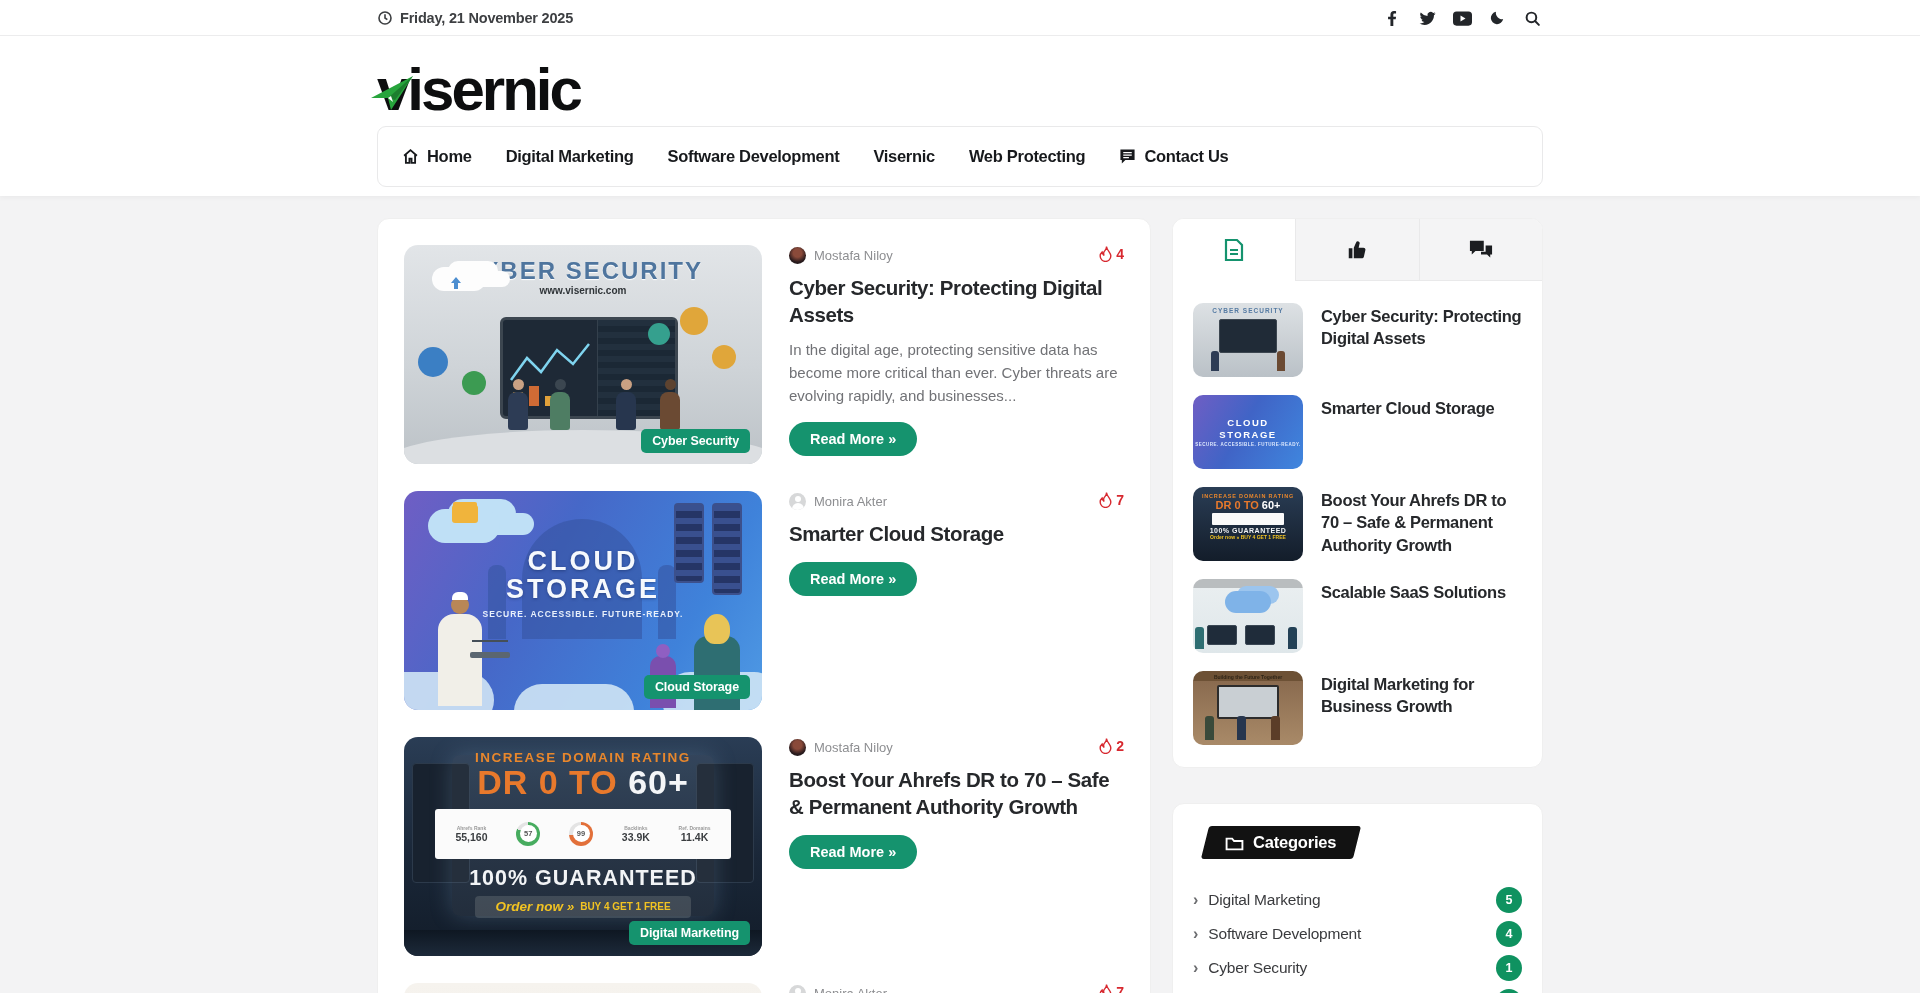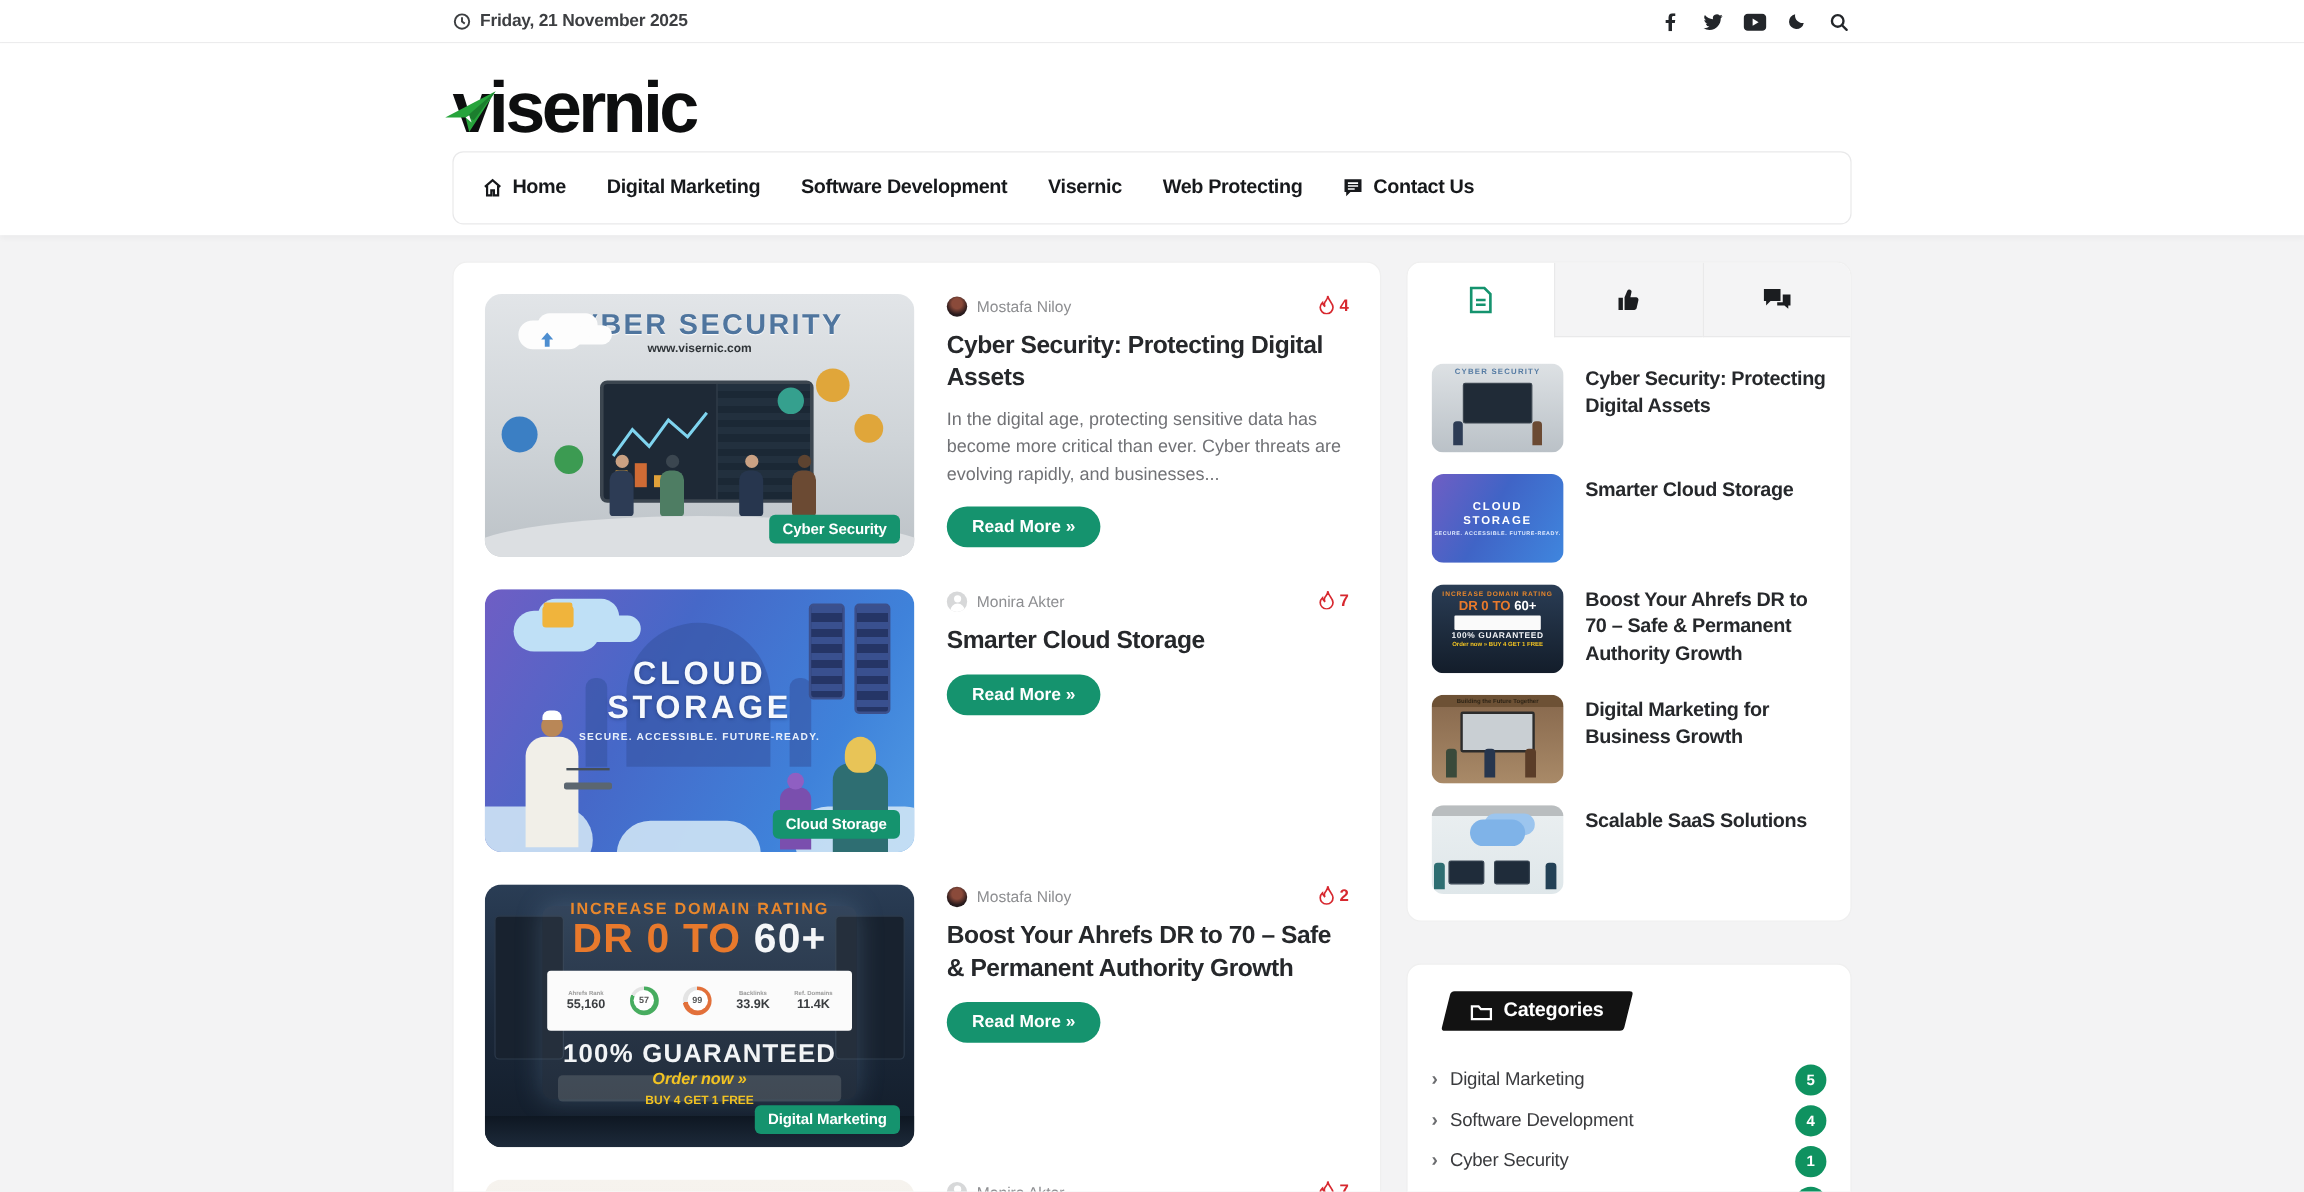--- a/index.html
+++ b/index.html
@@ -82,30 +82,30 @@
   .cl-p3::before { content:""; position:absolute; top:-22px; left:10px; width:26px; height:30px; background:#e8c457; border-radius:50% 50% 40% 40%; }
   .cl-laptop { position:absolute; left:66px; bottom:52px; width:40px; height:6px; background:#5b6670; border-radius:2px; box-shadow:0 -14px 0 -2px #454f58; }
 
   
   .sc-dr { width:100%; height:100%; position:relative; background:linear-gradient(180deg,#2a3d55 0%,#1a2738 55%,#121c29 100%); overflow:hidden; }
   .dr-glow { position:absolute; inset:18px 48px 40px 48px; background:rgba(210,225,240,.07); border-radius:8px; box-shadow:0 0 22px rgba(140,180,220,.25); }
   .dr-side { position:absolute; top:26px; width:58px; height:120px; background:#18222f; border-radius:4px; border:1px solid #2c3a4b; }
   .sc-dr .k { position:relative; text-align:center; padding-top:13px; font-size:13.5px; font-weight:800; letter-spacing:1.5px; color:#e8872c; }
   .sc-dr .h { position:relative; text-align:center; font-size:34px; font-weight:900; letter-spacing:1px; line-height:1.05; }
   .sc-dr .h .o { color:#e8792c; } .sc-dr .h .w { color:#f4f6f8; }
-  .dr-card { position:relative; width:254px; height:50px; background:#fbfbfb; border-radius:3px; margin:8px auto 0; display:flex; align-items:center; justify-content:space-around; padding:0 6px; }
+  .dr-card { position:relative; width:296px; height:50px; background:#fbfbfb; border-radius:3px; margin:8px auto 0; display:flex; align-items:center; justify-content:space-around; padding:0 6px; }
   .dr-cell { text-align:center; }
   .dr-cell .lab { font-size:5px; color:#9a9a9a; font-weight:600; }
   .dr-cell .val { font-size:10.5px; color:#3a3d40; font-weight:700; }
   .ring { width:24px; height:24px; border-radius:50%; display:flex; align-items:center; justify-content:center; font-size:7.5px; font-weight:800; color:#555; }
   .ring .in { width:17px; height:17px; border-radius:50%; background:#fff; display:flex; align-items:center; justify-content:center; }
   .r-g { background:conic-gradient(#47ac5f 0 82%, #e4e4e4 0); }
   .r-o { background:conic-gradient(#e2703a 0 73%, #e4e4e4 0); }
   .sc-dr .g { position:relative; text-align:center; margin-top:7px; font-size:21.5px; font-weight:900; letter-spacing:1px; color:#f2f4f6; }
-  .dr-cta { position:relative; width:236px; margin:5px auto 0; background:rgba(245,245,235,.14); border-radius:4px; height:22px; display:flex; align-items:center; justify-content:center; gap:6px;flex-direction:column; }
+  .dr-cta { position:relative; width:216px; margin:5px auto 0; background:rgba(245,245,235,.14); border-radius:4px; height:22px; display:flex; align-items:center; justify-content:center; gap:6px; }
   .dr-cta .a { font-size:13.5px; font-weight:800; color:#f2c322; font-style:italic; }
   .dr-cta .b { font-size:10px; font-weight:800; color:#f2c322; }
   .dr-kb { position:absolute; bottom:0; left:0; right:0; height:26px; background:linear-gradient(180deg,#0e1722,#1d2a3a); }
 
   
   .sc-next { width:100%; height:100%; background:linear-gradient(180deg,#f6f3ee,#eceae4); }
 
   
   .side-card { background:#fff; border-radius:12px; border:1px solid #efefef; overflow:hidden; }
   .tabs { display:flex; height:62px; }
@@ -464,41 +464,41 @@
                 <div class="h"><span style="color:#e8792c">DR 0 TO</span> <span>60+</span></div>
                 <div class="card"></div>
                 <div class="g">100% GUARANTEED</div>
                 <div class="c">Order now » BUY 4 GET 1 FREE</div>
               </div>
             </div>
             <div class="rp-title">Boost Your Ahrefs DR to 70 – Safe &amp; Permanent Authority Growth</div>
           </div>
           <div class="rp-item">
             <div class="rp-thumb">
+              <div class="th-saas">
+                <div class="cl"></div>
+                <div class="s1" style="left:14px"></div>
+                <div class="s2" style="left:52px"></div>
+                <div class="p1" style="left:2px;background:#2e6e72"></div>
+                <div class="p2" style="right:6px;background:#234156"></div>
+              </div>
+            </div>
+            <div class="rp-title">Scalable SaaS Solutions</div>
+          </div>
+          <div class="rp-item">
+            <div class="rp-thumb">
               <div class="th-mkt">
                 <div class="t">Building the Future Together</div>
                 <div class="scr"></div>
                 <div class="f" style="left:12px;background:#3a4a3a"></div>
                 <div class="f" style="left:44px;background:#27364e"></div>
                 <div class="f" style="left:78px;background:#5b3d28"></div>
               </div>
             </div>
             <div class="rp-title">Digital Marketing for Business Growth</div>
-          </div>
-          <div class="rp-item">
-            <div class="rp-thumb">
-              <div class="th-saas">
-                <div class="cl"></div>
-                <div class="s1" style="left:14px"></div>
-                <div class="s2" style="left:52px"></div>
-                <div class="p1" style="left:2px;background:#2e6e72"></div>
-                <div class="p2" style="right:6px;background:#234156"></div>
-              </div>
-            </div>
-            <div class="rp-title">Scalable SaaS Solutions</div>
           </div>
         </div>
       </div>
 
       <div class="side-card cat-card">
         <div class="cat-banner">
           <div class="inner">
             <svg width="19" height="16" viewBox="0 0 24 20" fill="none" stroke="#fff" stroke-width="2.4">
                 <path d="M2 4.5h7l2.5 3H22v10.5H2z"></path>
               </svg>

